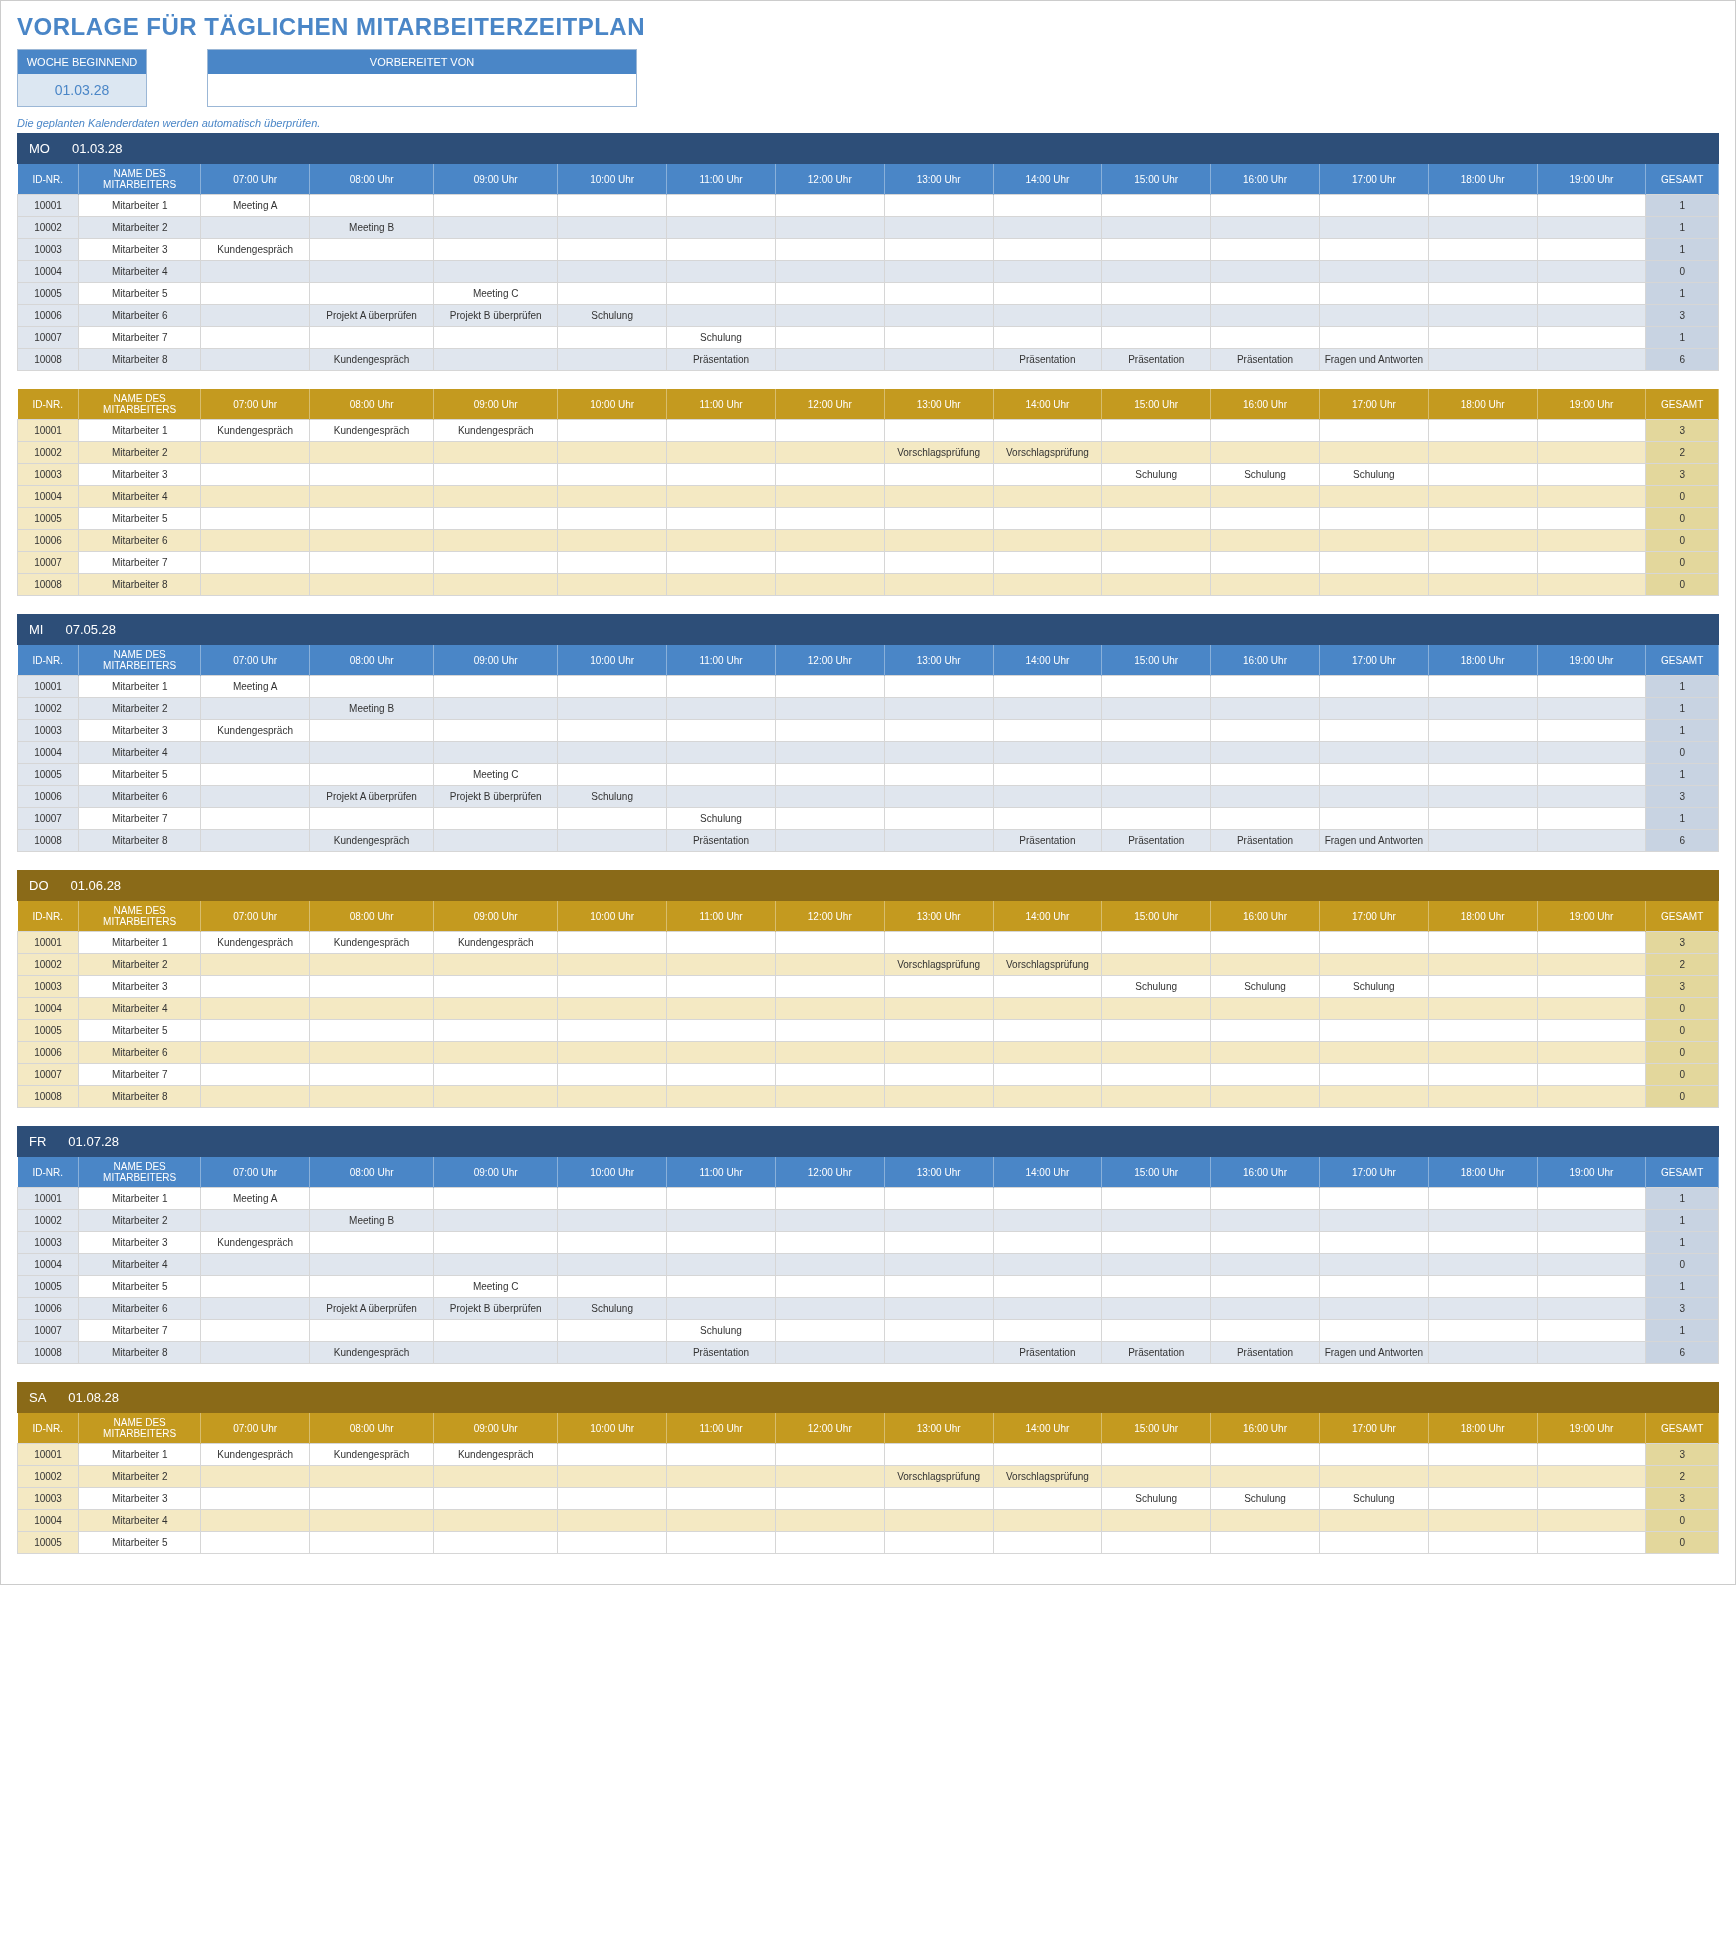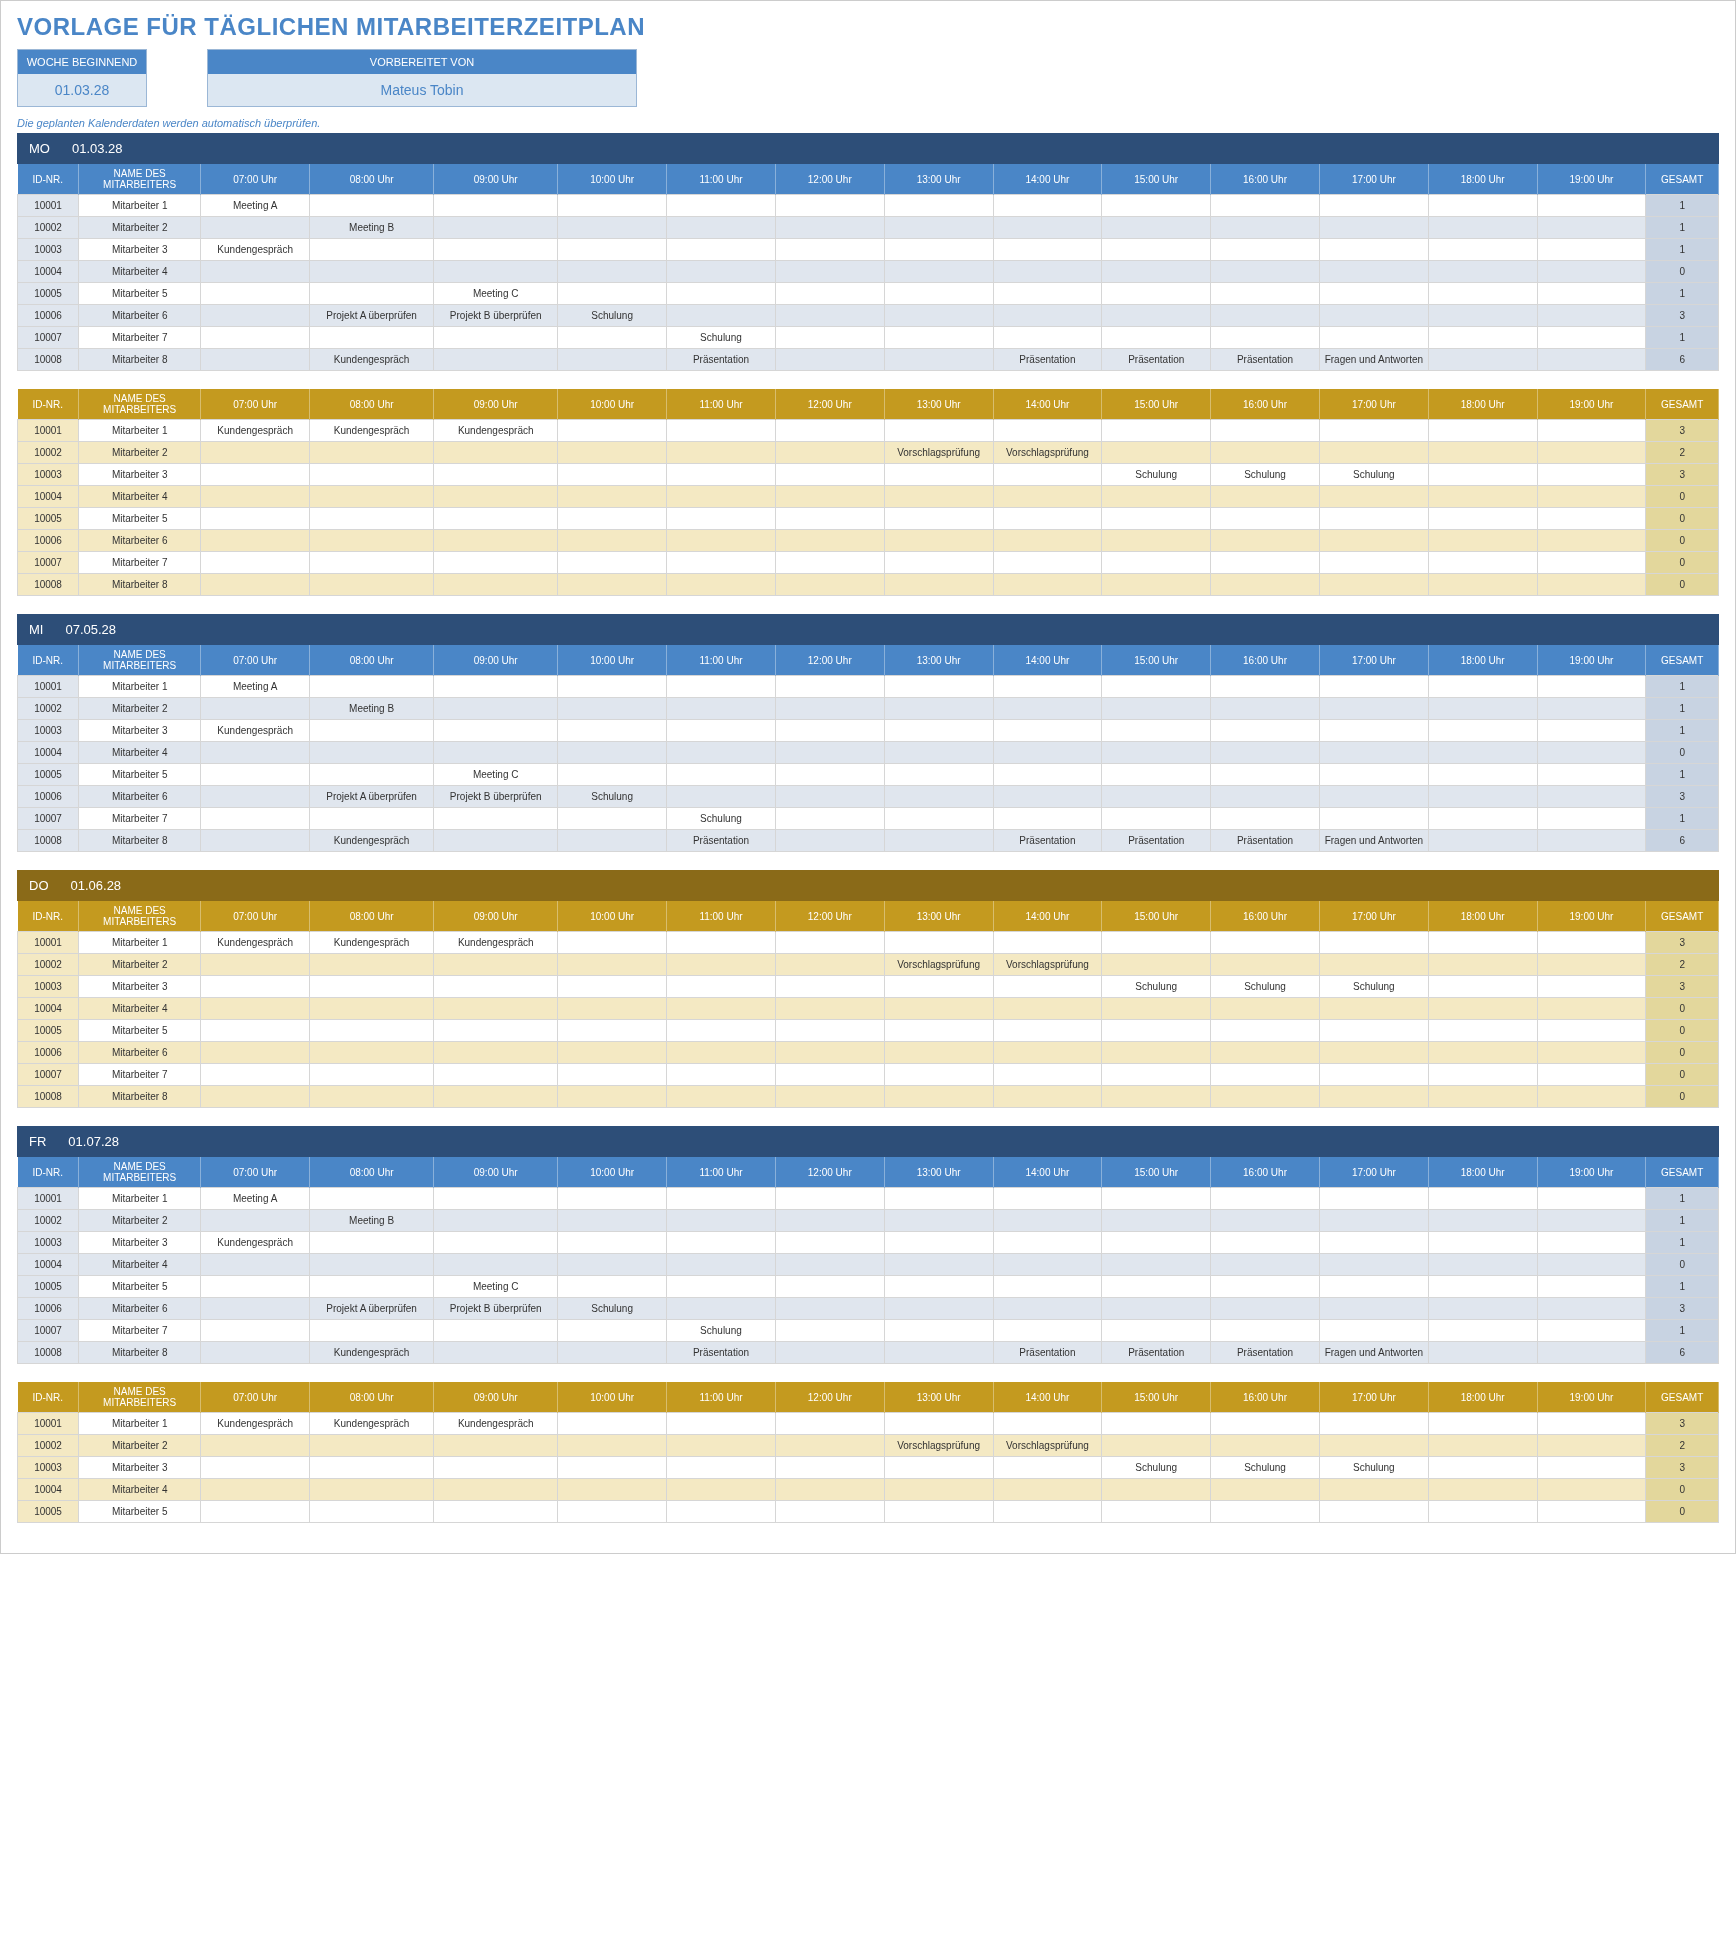--- a/index.html
+++ b/index.html
@@ -76,21 +76,20 @@
 
 <h1 class="title">VORLAGE FÜR TÄGLICHEN MITARBEITERZEITPLAN</h1>
 
 <div class="top-cards">
   <div class="card card-week">
     <div class="card-head">WOCHE BEGINNEND</div>
     <div class="card-body">01.03.28</div>
   </div>
   <div class="card card-prep">
     <div class="card-head">VORBEREITET VON</div>
-    <div class="card-body">Mateus Tobin</div>
   </div>
 </div>
 
 <div class="note">Die geplanten Kalenderdaten werden automatisch überprüfen.</div>
 
 <div id="days-container">
     <div class="day-block">
       <div class="day-head blue">
         <span>MO</span>
         <span>01.03.28</span>
@@ -1040,20 +1039,24 @@
             <td class="bg" style="background: rgb(224, 230, 238);">Präsentation</td>
             <td class="bg" style="background: rgb(224, 230, 238);">Fragen und Antworten</td>
             <td class="bg" style="background: rgb(224, 230, 238);"></td>
             <td class="bg" style="background: rgb(224, 230, 238);"></td>
             <td class="total-cell" style="background: rgb(200, 211, 226);">6</td>
           </tr>
         </tbody>
       </table>
     </div>
     <div class="day-block">
+      <div class="day-head brown">
+        <span>SA</span>
+        <span>01.08.28</span>
+      </div>
       <table class="sched">
         <colgroup>
           <col class="c-id">
           <col class="c-name">
           <col class="c-hr">
           <col class="c-hr-wide">
           <col class="c-hr-wide">
           <col class="c-hr">
           <col class="c-hr">
           <col class="c-hr">

